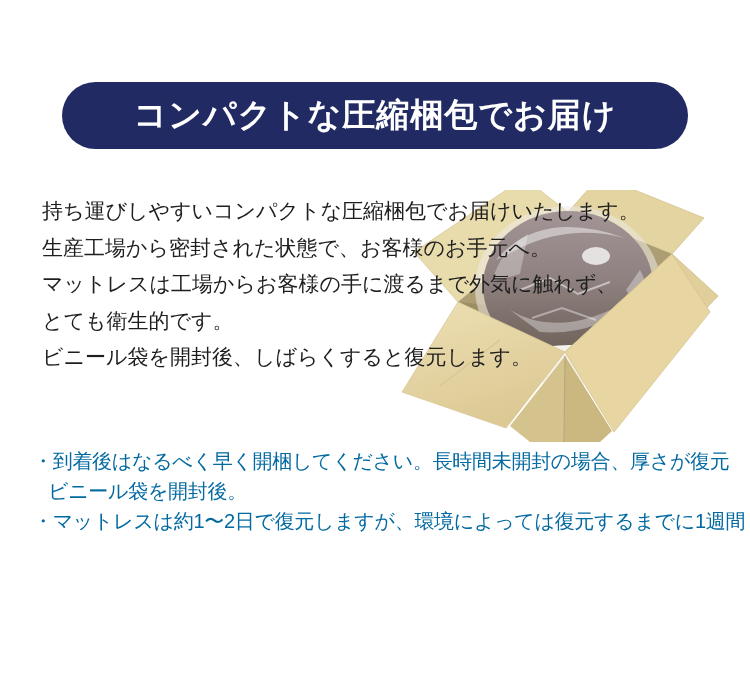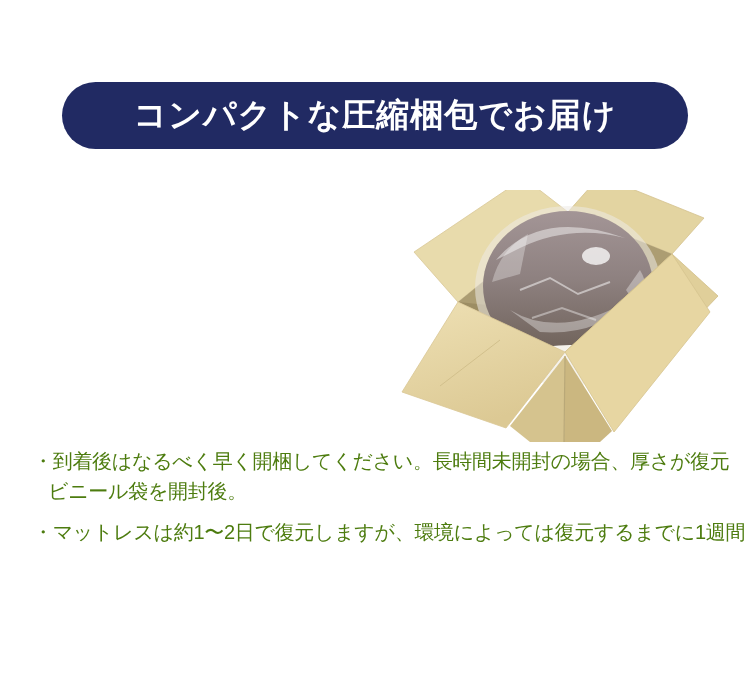--- a/index.html
+++ b/index.html
@@ -19,25 +19,25 @@
     position:absolute; left:400px; top:190px; width:330px; height:252px; z-index:1;
   }
   .copy {
     position:absolute; left:42px; top:193px; z-index:2;
     font-family:"Liberation Serif", serif; font-size:21px; line-height:36.5px;
     color:#1e1e1e;
   }
   .copy .line { white-space:nowrap; }
   .notes {
     position:absolute; left:33px; top:446px; z-index:2;
-    font-size:20px; line-height:30px; color:#4d7c0f; letter-spacing:-0.3px;
+    font-size:20px; line-height:30px; color:#0369a1; letter-spacing:-0.3px;
   }
   .note .wrapline { padding-left:15px; }
   .note div { white-space:nowrap; }
-  .note + .note { margin-top:11px; }
+  .note + .note { }
 </style>
 </head>
 <body>
 
 <div class="page">
 
   <div class="banner" id="banner" style="background: rgb(33, 42, 99);">
     <span class="banner-title" style="color: rgb(255, 255, 255);">コンパクトな圧縮梱包でお届け</span>
   </div>
 
@@ -76,20 +76,27 @@
     <polygon points="272,64 165,162 224,204 318,106" fill="#e0cf9a" stroke="#d0be88" stroke-width="0.8"></polygon>
     <polygon points="58,112 165,162 106,238 2,202" fill="url(#gFlapL)" stroke="#d9c794" stroke-width="0.8"></polygon>
     <line x1="100" y1="150" x2="40" y2="196" stroke="#d2c08c" stroke-width="1"></line>
     <polygon points="165,162 272,64 310,122 214,242" fill="#e7d6a2" stroke="#d6c48f" stroke-width="0.8"></polygon>
 
     <polygon points="165,166 110,236 130,252 164,252" fill="#d5c38e"></polygon>
     <polygon points="165,166 164,252 200,252 212,241" fill="#cbb780"></polygon>
     <line x1="165" y1="166" x2="164" y2="252" stroke="#b9a878" stroke-width="1.2"></line>
   </svg>
 
+  <div class="copy">
+    <div class="line">持ち運びしやすいコンパクトな圧縮梱包でお届けいたします。</div>
+    <div class="line">生産工場から密封された状態で、お客様のお手元へ。</div>
+    <div class="line">マットレスは工場からお客様の手に渡るまで外気に触れず、</div>
+    <div class="line">とても衛生的です。</div>
+    <div class="line">ビニール袋を開封後、しばらくすると復元します。</div>
+  </div>
 
   <div class="notes">
     <div class="note">
       <div>・到着後はなるべく早く開梱してください。長時間未開封の場合、厚さが復元</div>
       <div class="wrapline">ビニール袋を開封後。</div>
     </div>
     <div class="note">
       <div>・マットレスは約1〜2日で復元しますが、環境によっては復元するまでに1週間</div>
     </div>
   </div>

